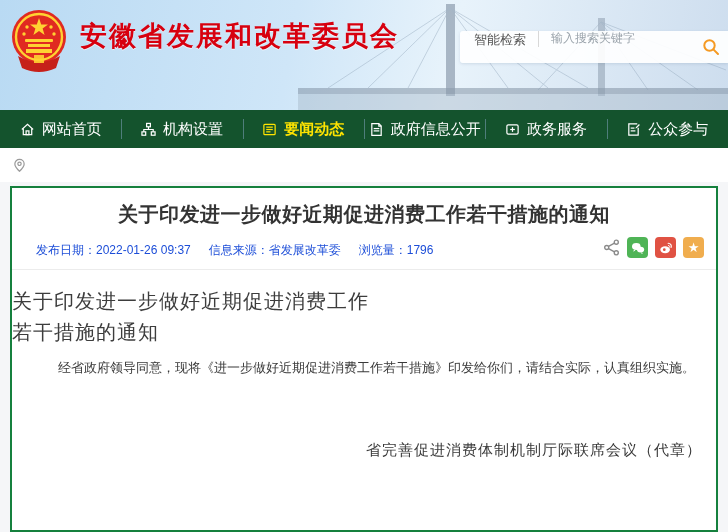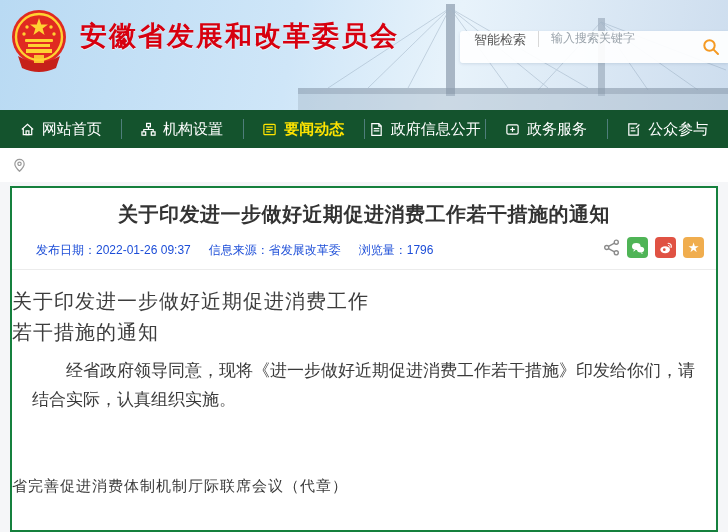--- a/index.html
+++ b/index.html
@@ -55,23 +55,23 @@
   .share-chip { width:21px; height:21px; border-radius:4px; display:flex; align-items:center;
     justify-content:center; cursor:pointer; }
   .chip-wechat { background:#4fb456; }
   .chip-weibo { background:#e05243; }
   .chip-star { background:#f0ad4e; color:#fff; font-size:13px; line-height:1; }
   .meta-divider { margin-top:8px; border-bottom:1px solid #ececec; }
 
   .content-title { margin-top:16px; text-align:left; font-size:20px; color:#3d3d3d;
     line-height:31px; letter-spacing:1px; }
   .salutation { margin-top:19px; padding:0 20px; font-size:15px; color:#3a3a3a; }
-  .body-text { margin-top:9px; padding:0 20px; font-size:17px; color:#3a3a3a;
+  .body-text { margin-top:9px; padding:0 20px; font-size:13px; color:#3a3a3a;
     text-indent:2em; line-height:1.7; }
-  .signature { margin-top:62px; padding-right:14px; font-size:15px;
+  .signature { margin-top:62px; text-align:right; padding-right:14px; font-size:15px;
     color:#3a3a3a; letter-spacing:1px; }
 </style>
 </head>
 <body>
 
 <div class="header">
   <svg class="bridge" width="430" height="110" viewBox="0 0 430 110">
     <rect x="148" y="4" width="9" height="92" fill="#7d8ea0" opacity=".75"></rect>
     <rect x="300" y="18" width="7" height="78" fill="#8a9aac" opacity=".65"></rect>
     <g stroke="#93a7bb" stroke-width="1" opacity=".55">

